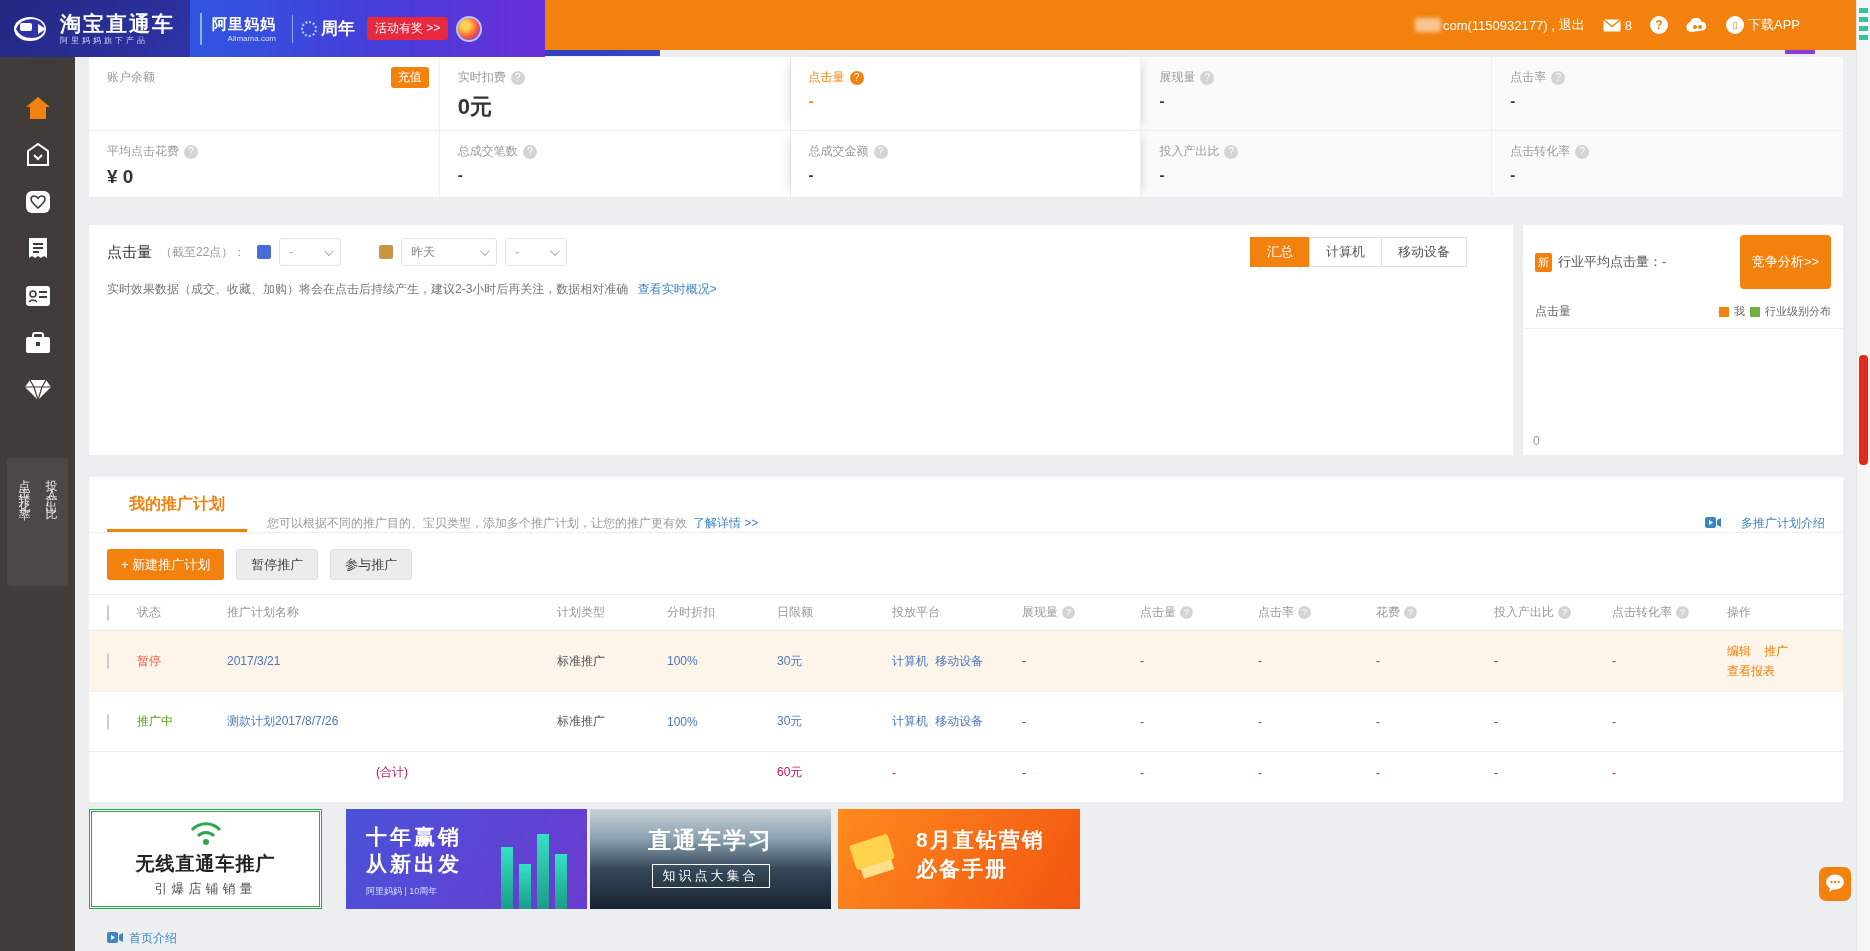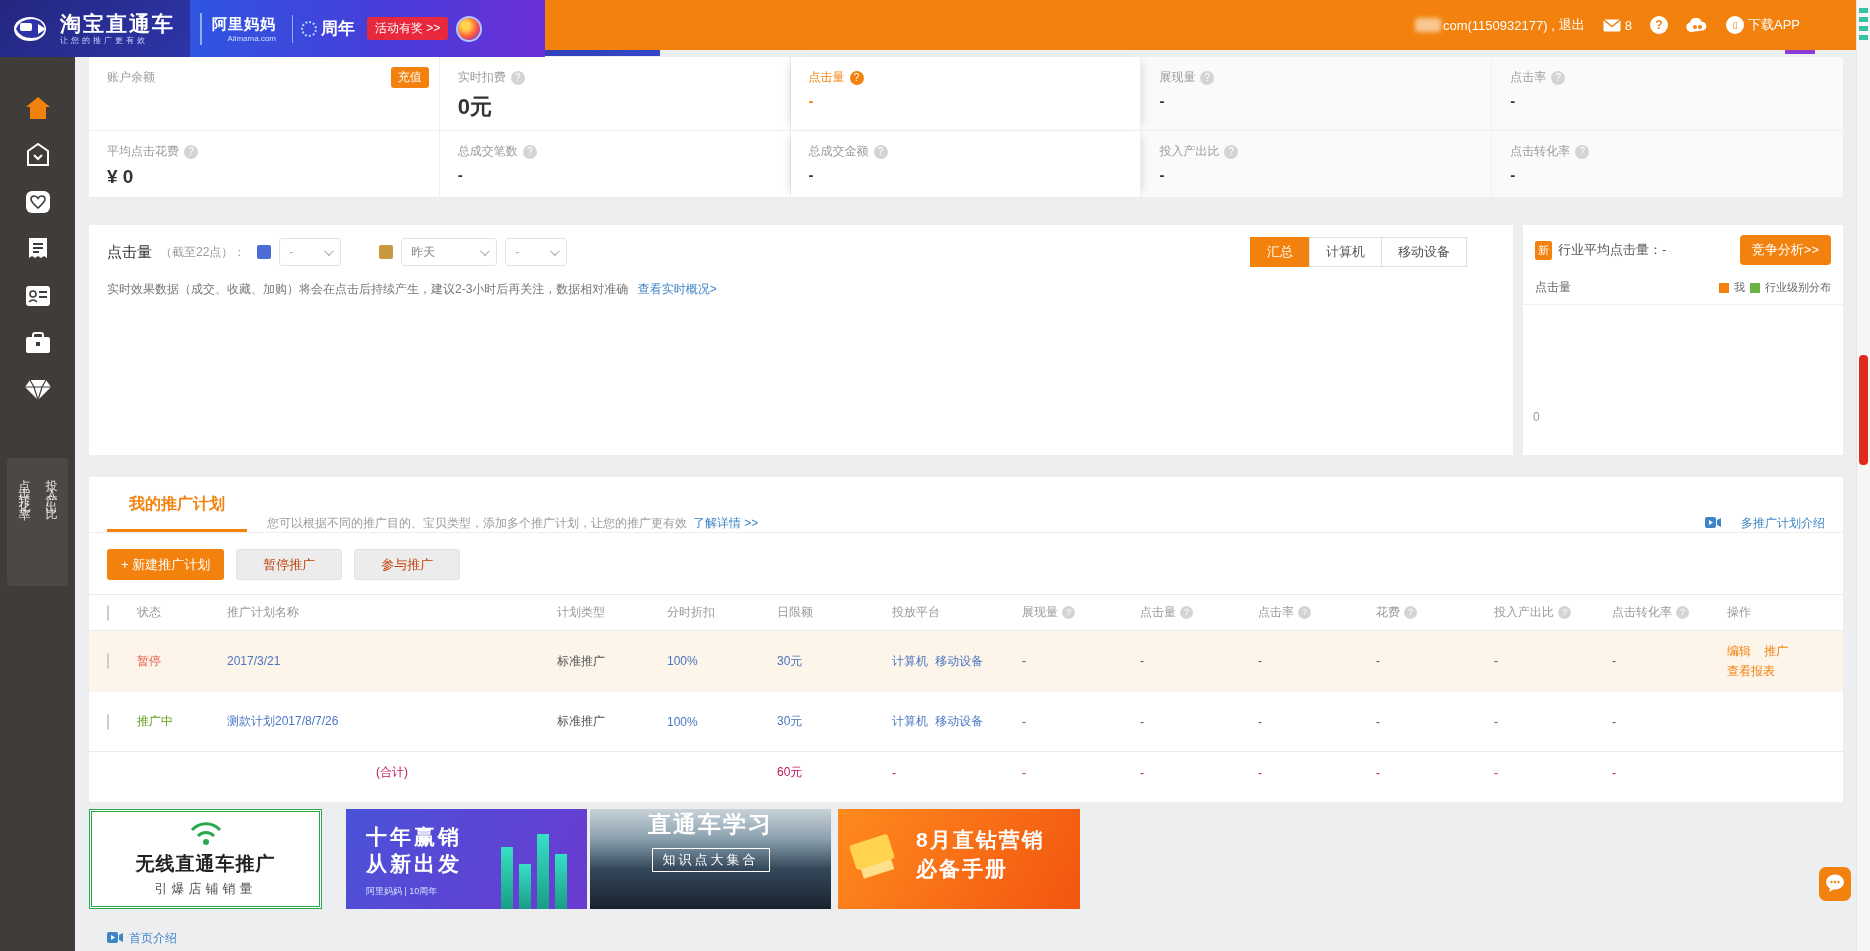--- a/index.html
+++ b/index.html
@@ -81,38 +81,38 @@
   .notice-row { padding:4px 18px 0 18px; font-size:12px; color:#777; }
   .notice-link { color:#3d85c6; text-decoration:none; margin-left:6px; }
   .chart-empty { height:150px; display:flex; align-items:center; justify-content:center; gap:24px; }
   .empty-text { font-size:16px; color:#666; }
 
   
   .industry-panel { position:absolute; left:1523px; top:225px; width:320px; height:230px; background:#fff; }
   .ip-header { display:flex; align-items:center; padding:10px 12px; gap:6px; }
   .new-badge { background:#f2820d; color:#fff; font-size:11px; padding:2px 3px; border-radius:2px; }
   .ip-title { font-size:13px; color:#555; }
-  .ip-btn { margin-left:auto; background:#f2820d; color:#fff; font-size:13px; padding:6px 12px; border:none; border-radius:4px; cursor:pointer; }
+  .ip-btn { margin-left:auto; background:#f2820d; color:#fff; font-size:13px; padding:18px 12px; border:none; border-radius:4px; cursor:pointer; }
   .ip-legend { display:flex; align-items:center; padding:4px 12px; font-size:12px; color:#666; border-bottom:1px solid #f0f0f0; padding-bottom:8px; }
   .legend-right { margin-left:auto; display:flex; align-items:center; gap:5px; font-size:11px; }
   .lg-sq { width:10px; height:10px; display:inline-block; }
   .ip-chart { position:relative; height:150px; }
   .axis-zero { position:absolute; left:10px; top:105px; color:#999; font-size:12px; }
 
   
   .campaign-panel { position:absolute; left:89px; top:477px; width:1754px; height:325px; background:#fff; }
   .cp-tabs { display:flex; align-items:flex-end; height:56px; border-bottom:1px solid #eee; padding:0 18px; }
   .cp-title { font-size:16px; font-weight:bold; color:#f2820d; height:56px; line-height:56px; border-bottom:3px solid #f2820d; padding:0 22px; cursor:pointer; }
   .cp-desc { font-size:12px; color:#9b9b9b; margin-left:20px; }
   .cp-detail { color:#3d85c6; font-size:12px; text-decoration:none; margin-left:6px; }
   .cp-right { margin-left:auto; display:flex; align-items:center; gap:20px; }
   .cp-right a { color:#3d85c6; font-size:12px; text-decoration:none; }
   .cp-actions { display:flex; align-items:center; gap:12px; padding:16px 18px 14px 18px; }
   .btn-primary { background:#f2820d; color:#fff; border:none; border-radius:3px; height:31px; padding:0 14px; font-size:13px; cursor:pointer; }
-  .btn-gray { background:#ececec; color:#c2410c; border:1px solid #e2e2e2; border-radius:3px; height:31px; padding:0 26px; font-size:13px; cursor:pointer; }
+  .btn-gray { background:#ececec; color:#404040; border:1px solid #e2e2e2; border-radius:3px; height:31px; padding:0 14px; font-size:13px; cursor:pointer; }
   .cp-table { width:100%; border-top:1px solid #e4edf5; }
   .t-row { display:grid; grid-template-columns:48px 90px 330px 110px 110px 115px 130px 118px 118px 118px 118px 118px 115px 116px; align-items:center; }
   .t-head { height:36px; color:#999; border-bottom:1px solid #ececec; }
   .t-head .hcell { display:flex; align-items:center; gap:4px; }
   .t-head .help-icon { width:13px; height:13px; line-height:13px; font-size:9px; }
   .t-body-row { height:60px; font-size:12px; color:#555; }
   .t-body-row.peach { background:#fdf4ea; }
   .t-body-row.white { border-top:1px solid #f3f3f3; }
   .cb { width:15px; height:15px; border:1px solid #ccc; border-radius:2px; background:#fff; margin-left:18px; cursor:pointer; }
   .status-paused { color:#e8604c; }
@@ -126,21 +126,21 @@
 
   
   .banner { position:absolute; top:809px; height:100px; cursor:pointer; overflow:hidden; }
   .banner1 { left:89px; width:233px; background:#fff; border:3px double #2aa84d; text-align:center; padding-top:8px; }
   .banner1 .b-title { font-size:19px; font-weight:bold; color:#222; letter-spacing:1px; margin-top:2px; }
   .banner1 .b-sub { font-size:13px; color:#555; letter-spacing:4px; margin-top:3px; }
   .banner2 { left:346px; width:241px; background:linear-gradient(120deg,#4a52d8,#6a3bd0); color:#fff; padding:14px 0 0 20px; }
   .banner2 .b-line { font-size:21px; font-weight:bold; letter-spacing:3px; line-height:27px; }
   .banner2 .b-brand { font-size:9px; color:#cfe0ff; margin-top:8px; }
   .sky { position:absolute; bottom:0; background:linear-gradient(#36e0c4,#1b9c86); width:12px; }
-  .banner3 { left:590px; width:241px; background:linear-gradient(#c8d2d8 0%,#8aa0ae 30%,#34485a 60%,#18222e 100%); color:#fff; text-align:center; }
+  .banner3 { left:590px; width:241px; background:linear-gradient(#c8d2d8 0%,#8aa0ae 30%,#34485a 60%,#18222e 100%); color:#fff; text-align:center; padding-top:16px; }
   .banner3 .b-title { font-size:23px; font-weight:bold; letter-spacing:2px; }
   .banner3 .b-sub { display:inline-block; border:1px solid #fff; font-size:13px; letter-spacing:3px; padding:2px 10px; margin-top:8px; }
   .banner4 { left:838px; width:242px; background:linear-gradient(120deg,#ff8a1e,#f25510); color:#fff; padding:16px 0 0 78px; }
   .banner4 .b-line { font-size:21px; font-weight:bold; letter-spacing:2px; line-height:29px; }
   .b4-ticket { position:absolute; left:14px; top:30px; width:40px; height:26px; background:#ffd34d; transform:rotate(-18deg); border-radius:3px; box-shadow:0 14px 0 -4px #ffe08a; }
 
   .footer-link { position:absolute; left:107px; top:930px; display:flex; align-items:center; gap:6px; }
   .footer-link a { color:#3d85c6; font-size:12px; text-decoration:none; }
   .chat-btn { position:absolute; left:1819px; top:867px; width:32px; height:34px; background:#f2820d; border-radius:7px; display:flex; align-items:center; justify-content:center; cursor:pointer; z-index:35; }
 </style>
@@ -182,21 +182,21 @@
   <span class="train-icon">
     <svg width="40" height="30" viewBox="0 0 40 30">
         <ellipse cx="18" cy="15" rx="16" ry="12" fill="#fff"></ellipse>
         <path d="M4,15 q4,-10 16,-10 q10,0 13,10 q-3,9 -13,9 q-12,0 -16,-9z" fill="#2e34a8"></path>
         <rect x="8" y="9" width="12" height="8" rx="2" fill="#fff"></rect>
         <path d="M26,10 l8,5 l-8,5z" fill="#fff"></path>
       </svg>
   </span>
   <span class="logo-text">
     <div class="t1">淘宝直通车</div>
-    <div class="t2">让您的推广更有效</div>
+    <div class="t2">阿里妈妈旗下产品</div>
   </span>
 </div>
 
 <div class="campaign-banner">
   <span class="brand-box">
     <div class="b1">阿里妈妈</div>
     <div class="b2">Alimama.com</div>
   </span>
   <span class="banner-div"></span>
   <span class="anniv">

